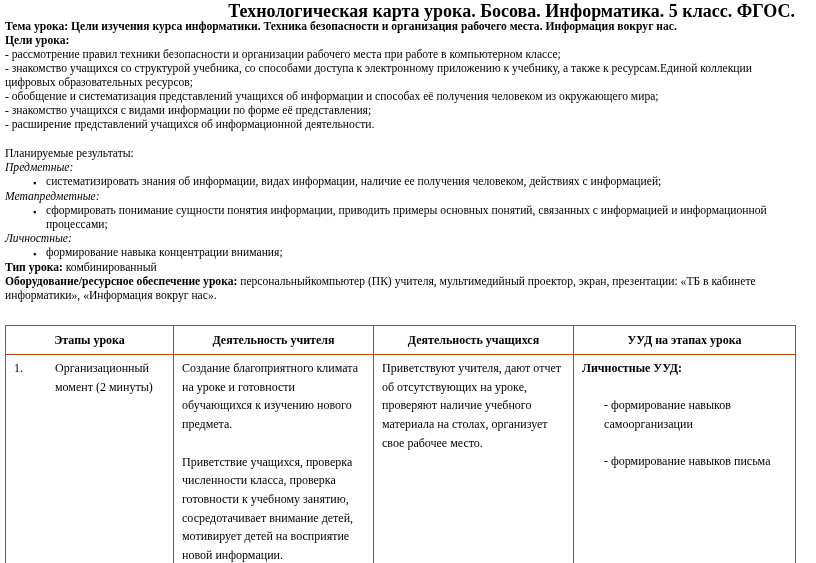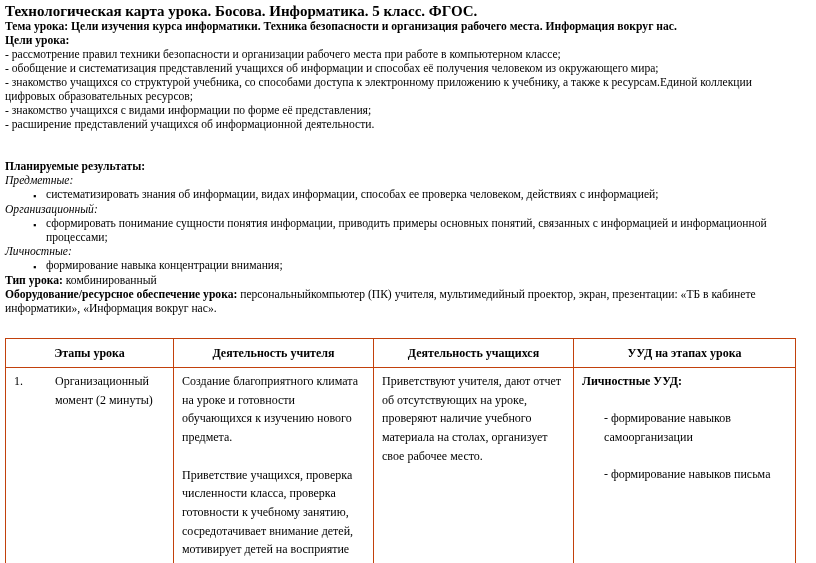--- a/index.html
+++ b/index.html
@@ -8,30 +8,30 @@
     background: #ffffff;
     color: #000000;
     font-family: "Liberation Serif", serif;
     overflow: hidden;
     position: relative;
     box-sizing: border-box;
   }
   .content { padding: 3px 21px 0 5px; }
 
   .doc-title {
-    text-align: left;
+    text-align: right;
     font-weight: bold;
-    font-size: 15px;
+    font-size: 18px;
     line-height: 17px;
   }
   .line { font-size: 11.6px; line-height: 14px; }
   .b { font-weight: bold; }
   .i { font-style: italic; }
 
-  .results-heading { margin-top: 28px; font-weight: bold; }
+  .results-heading { margin-top: 15px; font-weight: normal; }
 
   .bullet-row { display: flex; }
   .bullet-row .bmark {
     flex: none;
     margin-left: 28px;
     width: 13px;
     font-size: 9px;
     padding-top: 1px;
   }
   .bullet-row .btext { flex: 1; }
@@ -79,34 +79,34 @@
 
     <div class="doc-title">Технологическая карта урока. Босова. Информатика. 5 класс. ФГОС.</div>
 
     <div class="line b">
       <span>Тема урока:</span><span> Цели изучения курса информатики. Техника безопасности и организация рабочего места. Информация вокруг нас.</span>
     </div>
 
     <div class="line b">Цели урока:</div>
 
     <div class="line">- рассмотрение правил техники безопасности и организации рабочего места при работе в компьютерном классе;</div>
+    <div class="line">- знакомство учащихся со структурой учебника, со способами доступа к электронному приложению к учебнику, а также к ресурсам.Единой коллекции цифровых образовательных ресурсов;</div>
     <div class="line">- обобщение и систематизация представлений учащихся об информации и способах её получения человеком из окружающего мира;</div>
-    <div class="line">- знакомство учащихся со структурой учебника, со способами доступа к электронному приложению к учебнику, а также к ресурсам.Единой коллекции цифровых образовательных ресурсов;</div>
     <div class="line">- знакомство учащихся с видами информации по форме её представления;</div>
     <div class="line">- расширение представлений учащихся об информационной деятельности.</div>
 
     <div class="line results-heading">Планируемые результаты:</div>
 
     <div class="line i">Предметные:</div>
     <div class="line bullet-row">
       <span class="bmark">▪</span>
-      <span class="btext">систематизировать знания об информации, видах информации, способах ее проверка человеком, действиях с информацией;</span>
+      <span class="btext">систематизировать знания об информации, видах информации, наличие ее получения человеком, действиях с информацией;</span>
     </div>
 
-    <div class="line i">Организационный:</div>
+    <div class="line i">Метапредметные:</div>
     <div class="line bullet-row">
       <span class="bmark">▪</span>
       <span class="btext">сформировать понимание сущности понятия информации, приводить примеры основных понятий, связанных с информацией и информационной процессами;</span>
     </div>
 
     <div class="line i">Личностные:</div>
     <div class="line bullet-row">
       <span class="bmark">▪</span>
       <span class="btext">формирование навыка концентрации внимания;</span>
     </div>

